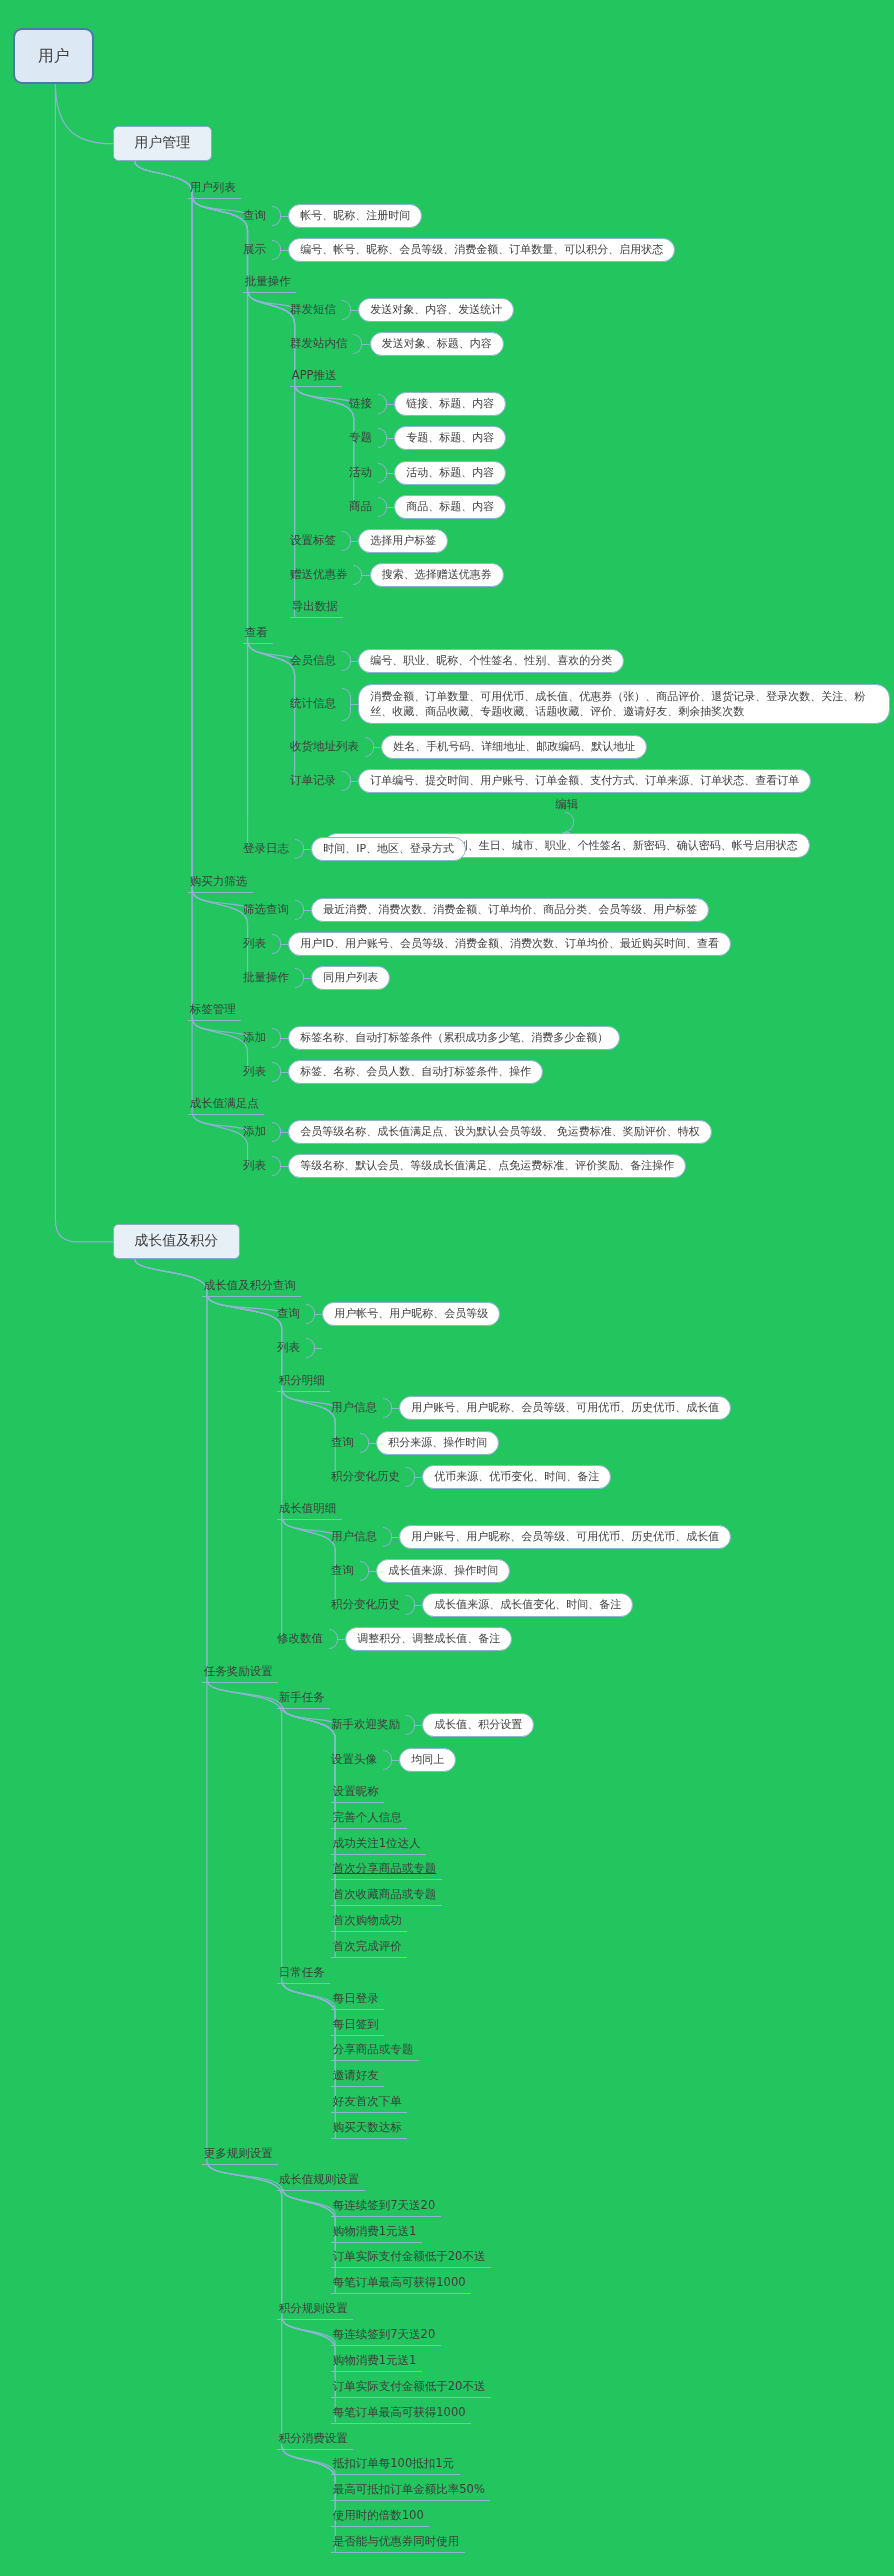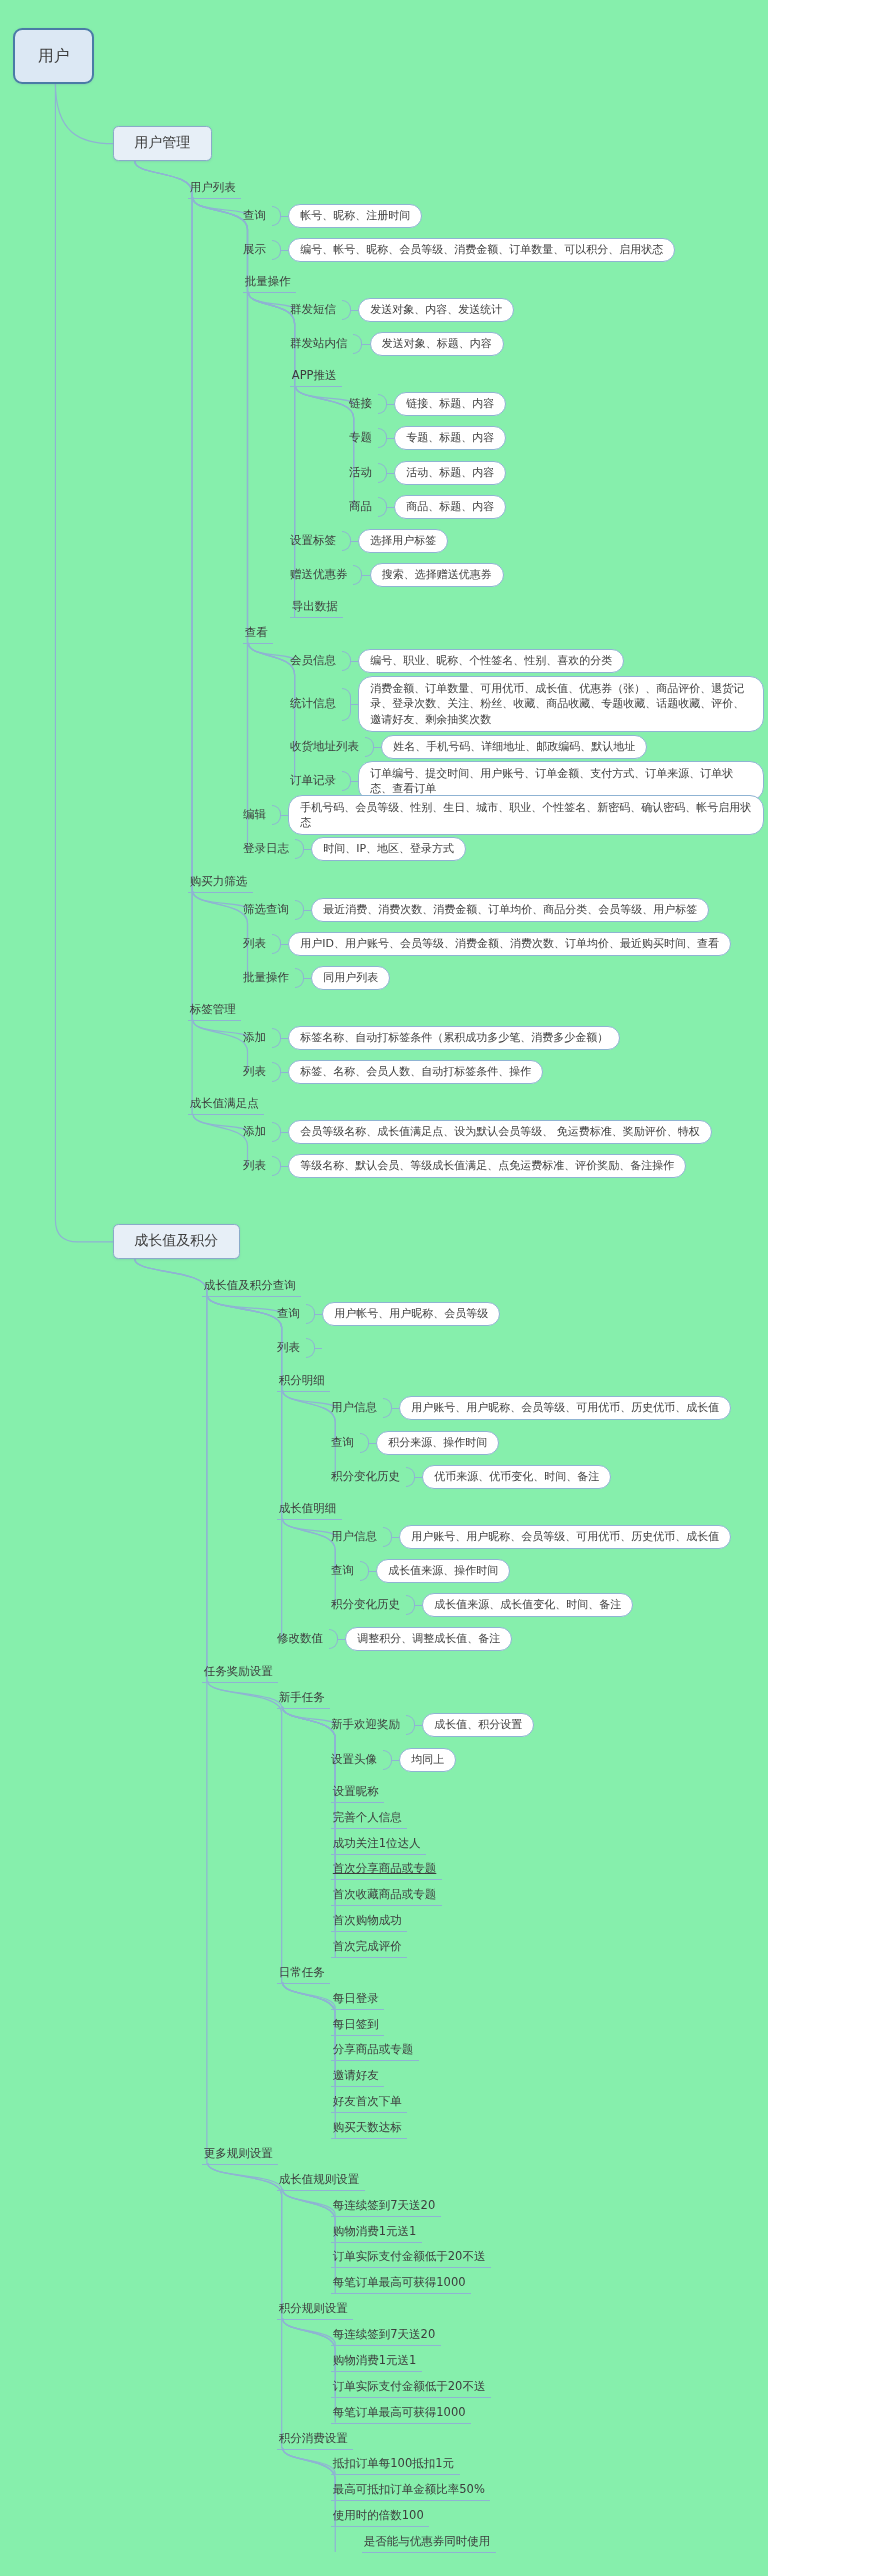--- a/index.html
+++ b/index.html
@@ -1,16 +1,16 @@
 <!DOCTYPE html>
 <html style="font-size:15px"><head>
 <meta charset="utf-8">
 <style>
   html,body{margin:0;padding:0;background:#ffffff;}
-  .stage{position:relative;width:768px;height:2576px;background:#86efac;overflow:hidden;
+  .stage{position:relative;width:894px;height:2576px;background:#22c55e;overflow:hidden;
          font-family:"DejaVu Sans",sans-serif;color:#3c3c3c;}
   #connectors{position:absolute;left:0;top:0;z-index:0;}
   .topic-row{position:absolute;display:flex;align-items:center;z-index:1;}
   .topic-row.lbl{align-items:flex-end;}
   .label-text{font-size:11.5px;line-height:1.2;padding:0 5.5px 3.7px 1.8px;
               border-bottom:1.3px solid #8fb3d3;white-space:nowrap;}
   .item-text{font-size:11.5px;line-height:1.2;white-space:nowrap;flex:none;}
   .bracket{width:8.3px;height:18.5px;border:1.3px solid #8fb3d3;border-left:none;
            border-radius:0 9.2px 9.2px 0;margin-left:5.5px;flex:none;}
   .bracket.tall{height:31px;}
@@ -202,21 +202,21 @@
       <span class="bracket"></span>
       <span class="tick"></span>
       <span class="pill">姓名、手机号码、详细地址、邮政编码、默认地址</span>
     </div>
     <div class="topic-row" style="left: 290px; top: 764px; height: 34px; right: 3.7px;">
       <span class="item-text">订单记录</span>
       <span class="bracket"></span>
       <span class="tick"></span>
       <span class="pill">订单编号、提交时间、用户账号、订单金额、支付方式、订单来源、订单状态、查看订单</span>
     </div>
-    <div class="topic-row" style="left: 243px; top: 798px; height: 34px; right: 3.7px;">
+    <div class="topic-row" style="left: 243px; top: 798px; height: 34px; right: 3.7px; flex-direction: column;">
       <span class="item-text">编辑</span>
       <span class="bracket"></span>
       <span class="tick"></span>
       <span class="pill">手机号码、会员等级、性别、生日、城市、职业、个性签名、新密码、确认密码、帐号启用状态</span>
     </div>
     <div class="topic-row lbl" style="left: 188px; top: 867px; height: 26px; right: 3.7px;">
       <span class="label-text">购买力筛选</span>
     </div>
     <div class="topic-row" style="left: 243px; top: 832px; height: 34px; right: 3.7px;">
       <span class="item-text">登录日志</span>
@@ -433,17 +433,17 @@
     </div>
     <div class="topic-row lbl" style="left: 331px; top: 2449px; height: 26px; right: 3.7px;">
       <span class="label-text">抵扣订单每100抵扣1元</span>
     </div>
     <div class="topic-row lbl" style="left: 331px; top: 2475px; height: 26px; right: 3.7px;">
       <span class="label-text">最高可抵扣订单金额比率50%</span>
     </div>
     <div class="topic-row lbl" style="left: 331px; top: 2501px; height: 26px; right: 3.7px;">
       <span class="label-text">使用时的倍数100</span>
     </div>
-    <div class="topic-row lbl" style="left: 331px; top: 2527px; height: 26px; right: 3.7px; margin-left: 31px;">
+    <div class="topic-row lbl" style="left: 331px; top: 2527px; height: 26px; right: 3.7px;">
       <span class="label-text">是否能与优惠券同时使用</span>
     </div>
   </div>
 
 
 </body></html>

